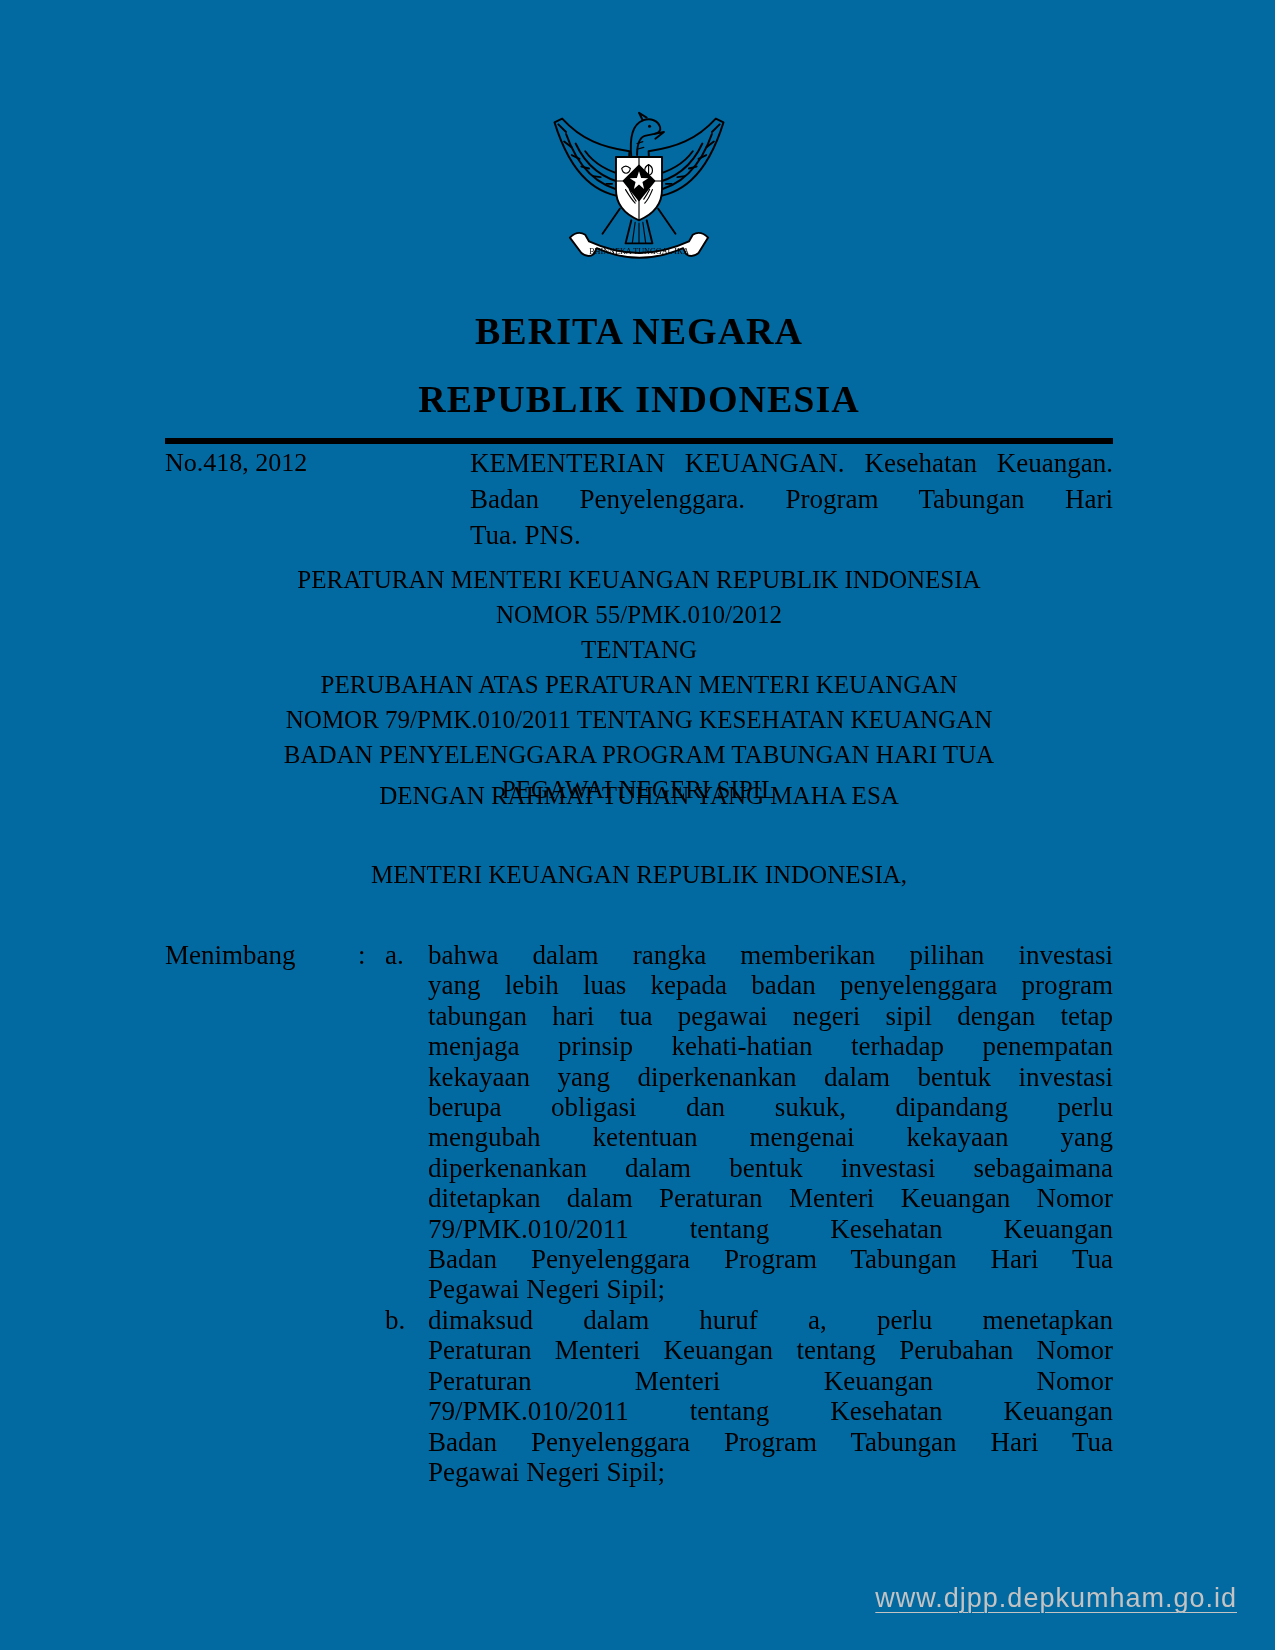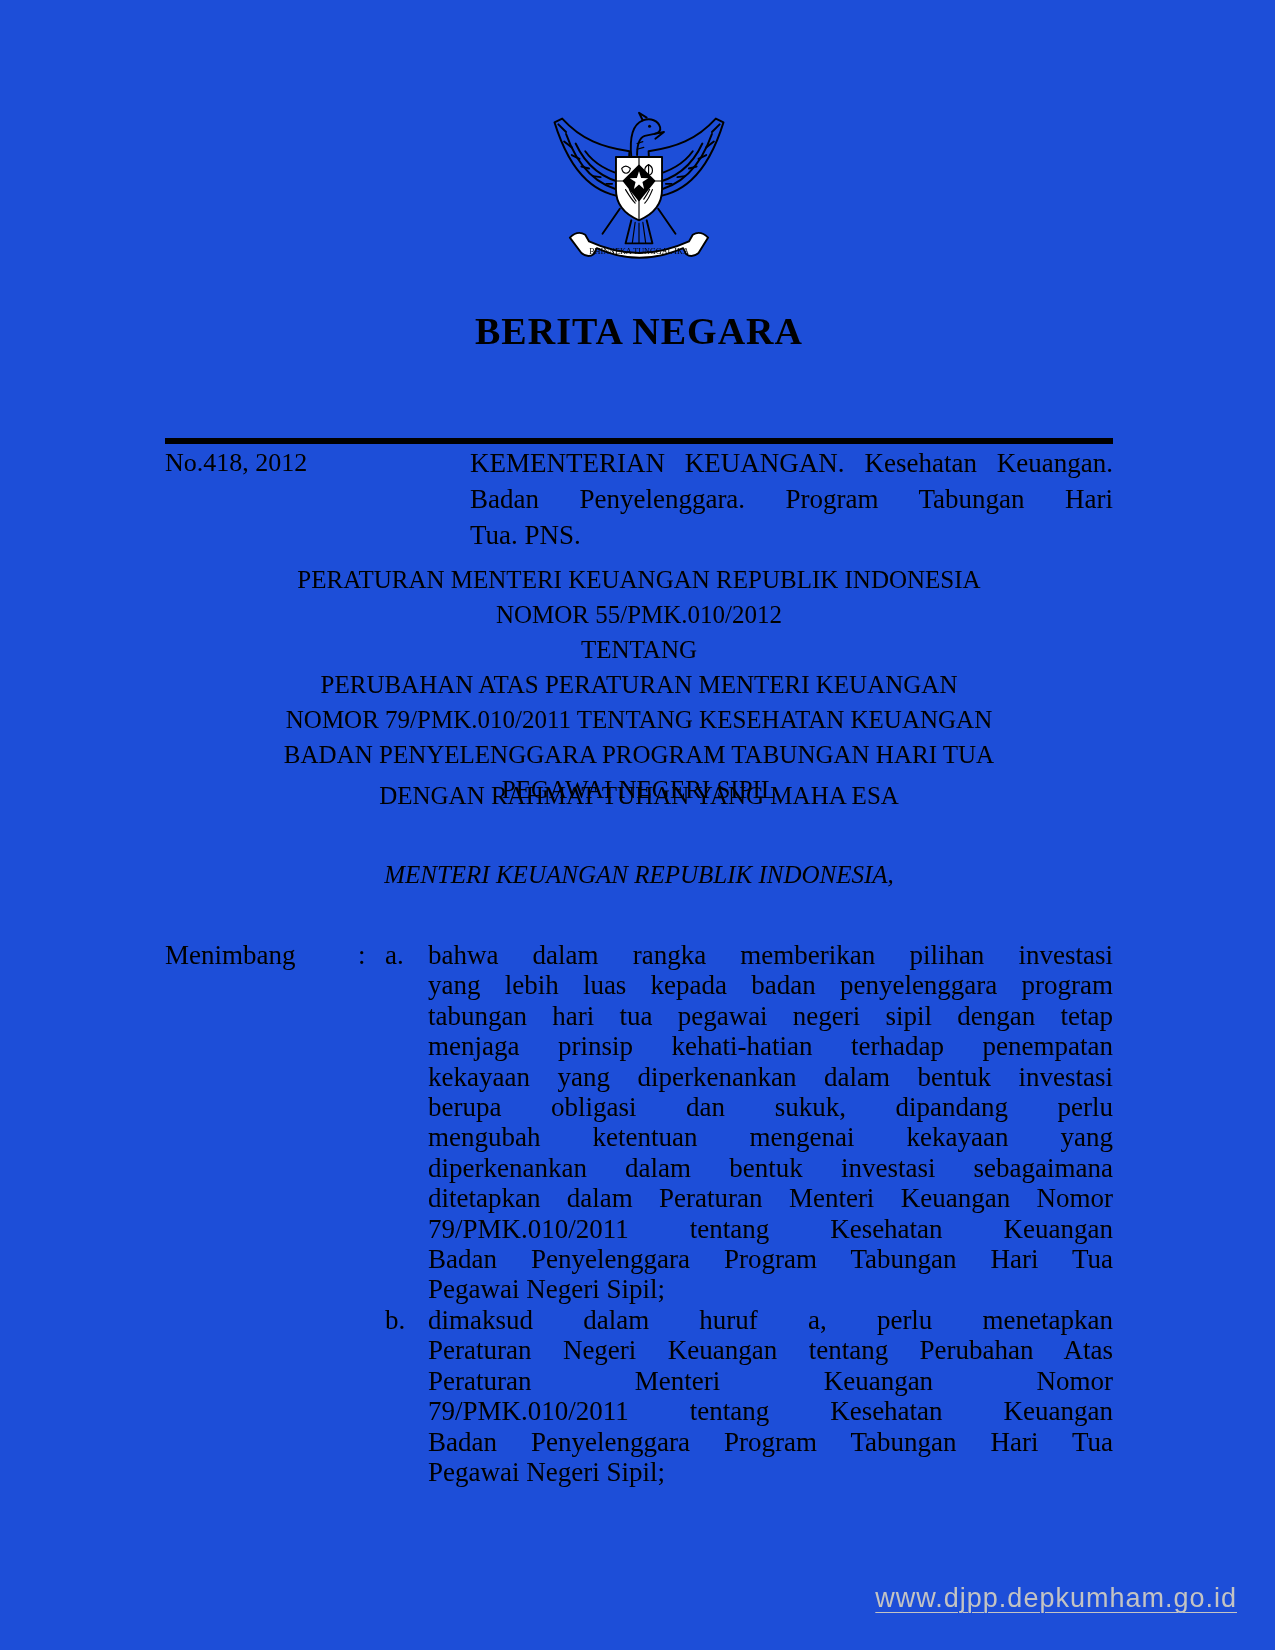--- a/index.html
+++ b/index.html
@@ -1,19 +1,19 @@
 <!DOCTYPE html>
 <html><head>
 <meta charset="utf-8">
 <style>
   html,body{margin:0;padding:0;background:#888;}
   #page{
     position:relative;
     width:1275px;height:1650px;
-    background:#1d4ed8;
+    background:#0369a1;
     overflow:hidden;
     font-family:"Liberation Serif","DejaVu Serif",serif;
     color:#000;
   }
   
   #emblem{position:absolute;top:84px;left:542px;width:194px;height:192px;}
   
   #masthead{
     position:absolute;top:297px;left:165px;width:948px;
     text-align:center;font-weight:bold;font-size:38px;line-height:68px;
@@ -25,21 +25,21 @@
   #issue-no{flex:0 0 305px;font-size:26px;line-height:36px;}
   #abstract{flex:0 0 643px;font-size:27px;line-height:36px;}
   .jlines > div{text-align:justify;text-align-last:justify;}
   .jlines > div:last-child{text-align-last:left;}
   
   #title-block{
     position:absolute;top:562px;left:165px;width:948px;
     text-align:center;font-size:25px;line-height:35px;
   }
   #invocation{position:absolute;top:778px;left:165px;width:948px;text-align:center;font-size:25px;line-height:35px;}
-  #issuer{position:absolute;top:857px;left:165px;width:948px;text-align:center;font-size:25px;line-height:35px;font-style:italic;}
+  #issuer{position:absolute;top:857px;left:165px;width:948px;text-align:center;font-size:25px;line-height:35px;}
   
   #considering{
     position:absolute;top:940px;left:165px;width:948px;
     display:flex;font-size:27px;line-height:30.4px;
   }
   #considering-label{flex:0 0 193px;}
   #considering-colon{flex:0 0 27px;}
   #considering-items{flex:1;}
   .c-item{display:flex;}
   .c-marker{flex:0 0 43px;}
@@ -109,20 +109,21 @@
 
       <g class="ln">
         <path d="M28,160 q8,-8 16,-3 l4,7 q52,24 104,0 l4,-7 q8,-5 16,3 l-10,16 q-7,6 -13,1 l-3,-6 q-46,20 -90,0 l-3,6 q-6,5 -13,-1 Z" fill="#fff"></path>
       </g>
       <text x="100" y="177" text-anchor="middle" font-size="8.5" font-family="Liberation Serif, serif" fill="#000">BHINNEKA TUNGGAL IKA</text>
     </svg>
   </div>
 
   <div id="masthead">
     <div>BERITA NEGARA</div>
+    <div>REPUBLIK INDONESIA</div>
   </div>
   <div id="rule"></div>
 
   <div id="header-row">
     <div id="issue-no">No.418, 2012</div>
     <div id="abstract" class="jlines">
 
     <div>KEMENTERIAN KEUANGAN. Kesehatan Keuangan.</div>
         <div>Badan Penyelenggara. Program Tabungan Hari</div>
         <div>Tua. PNS.</div>
@@ -164,21 +165,21 @@
             <div>Badan Penyelenggara Program Tabungan Hari Tua</div>
             <div>Pegawai Negeri Sipil;</div>
           </div>
         </div>
 
         <div class="c-item">
           <div class="c-marker">b.</div>
           <div class="c-lines jlines">
 
             <div>dimaksud dalam huruf a, perlu menetapkan</div>
-            <div>Peraturan Negeri Keuangan tentang Perubahan Atas</div>
+            <div>Peraturan Menteri Keuangan tentang Perubahan Nomor</div>
             <div>Peraturan Menteri Keuangan Nomor</div>
             <div>79/PMK.010/2011 tentang Kesehatan Keuangan</div>
             <div>Badan Penyelenggara Program Tabungan Hari Tua</div>
             <div>Pegawai Negeri Sipil;</div>
           </div>
         </div>
       </div>
   </div>
 
   <div id="footer-watermark">www.djpp.depkumham.go.id</div>

